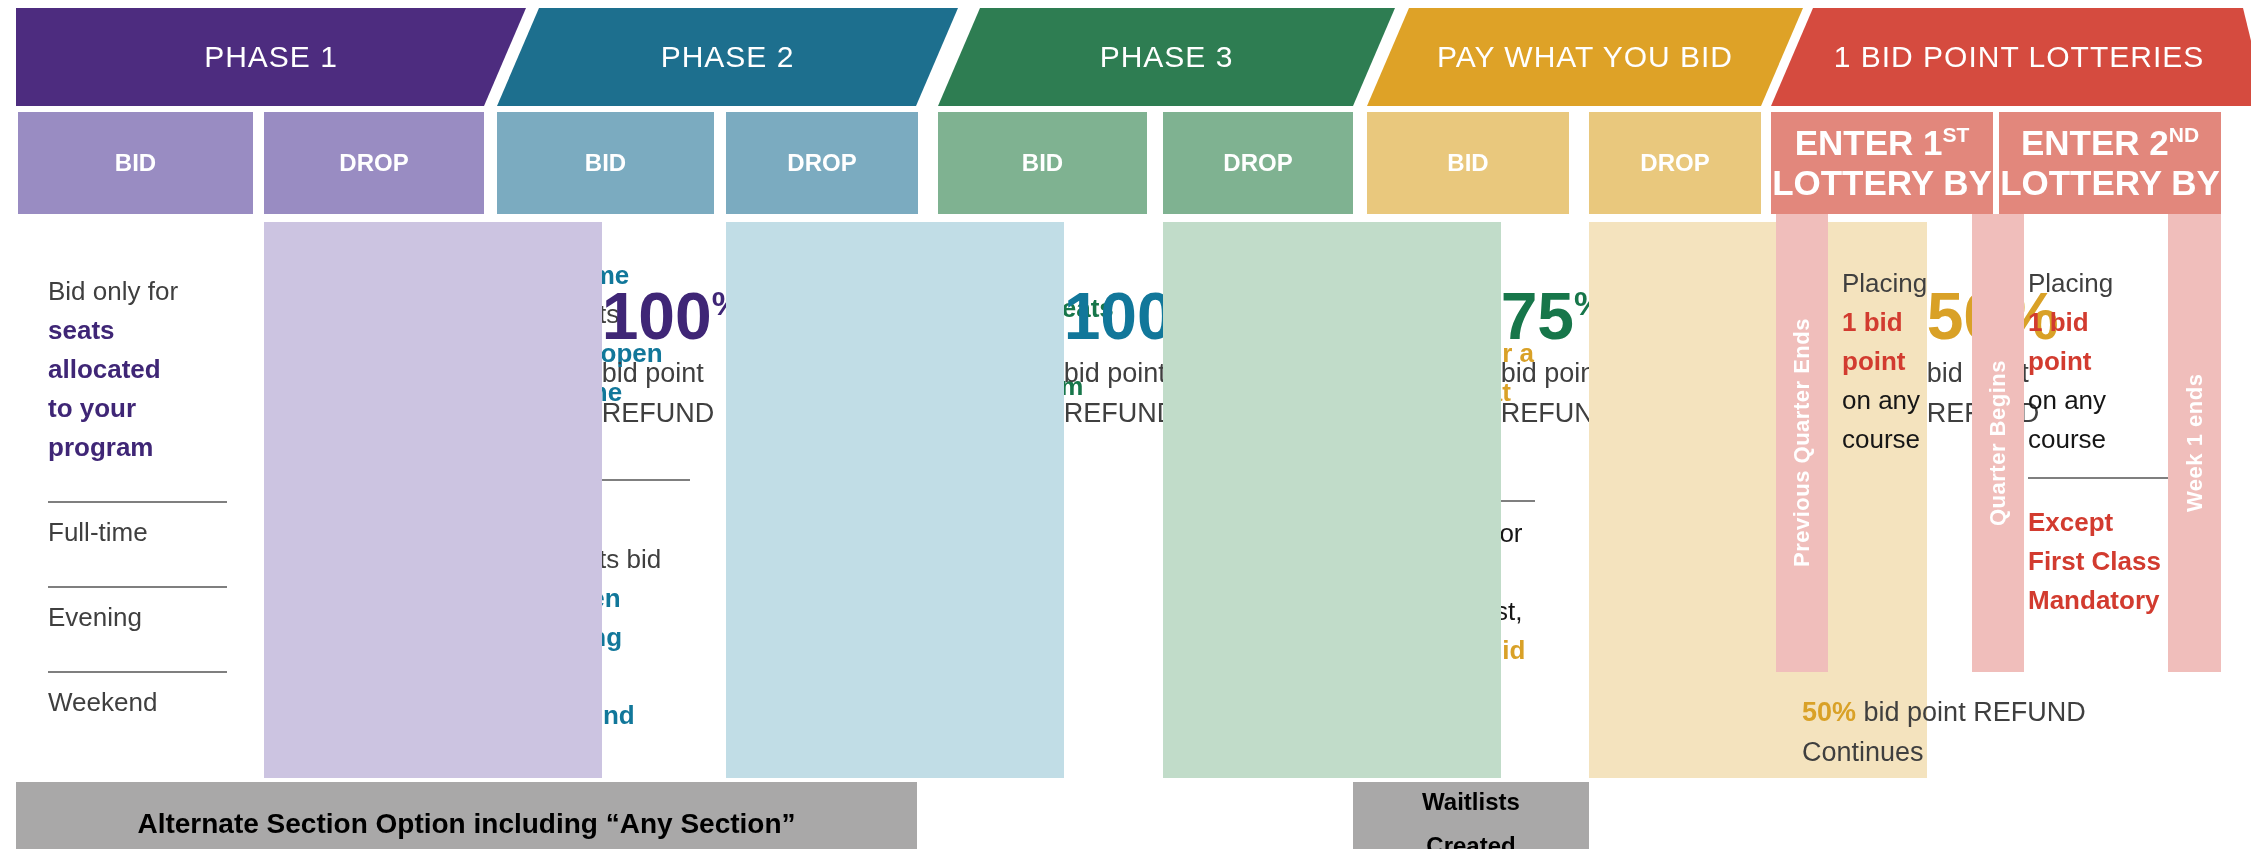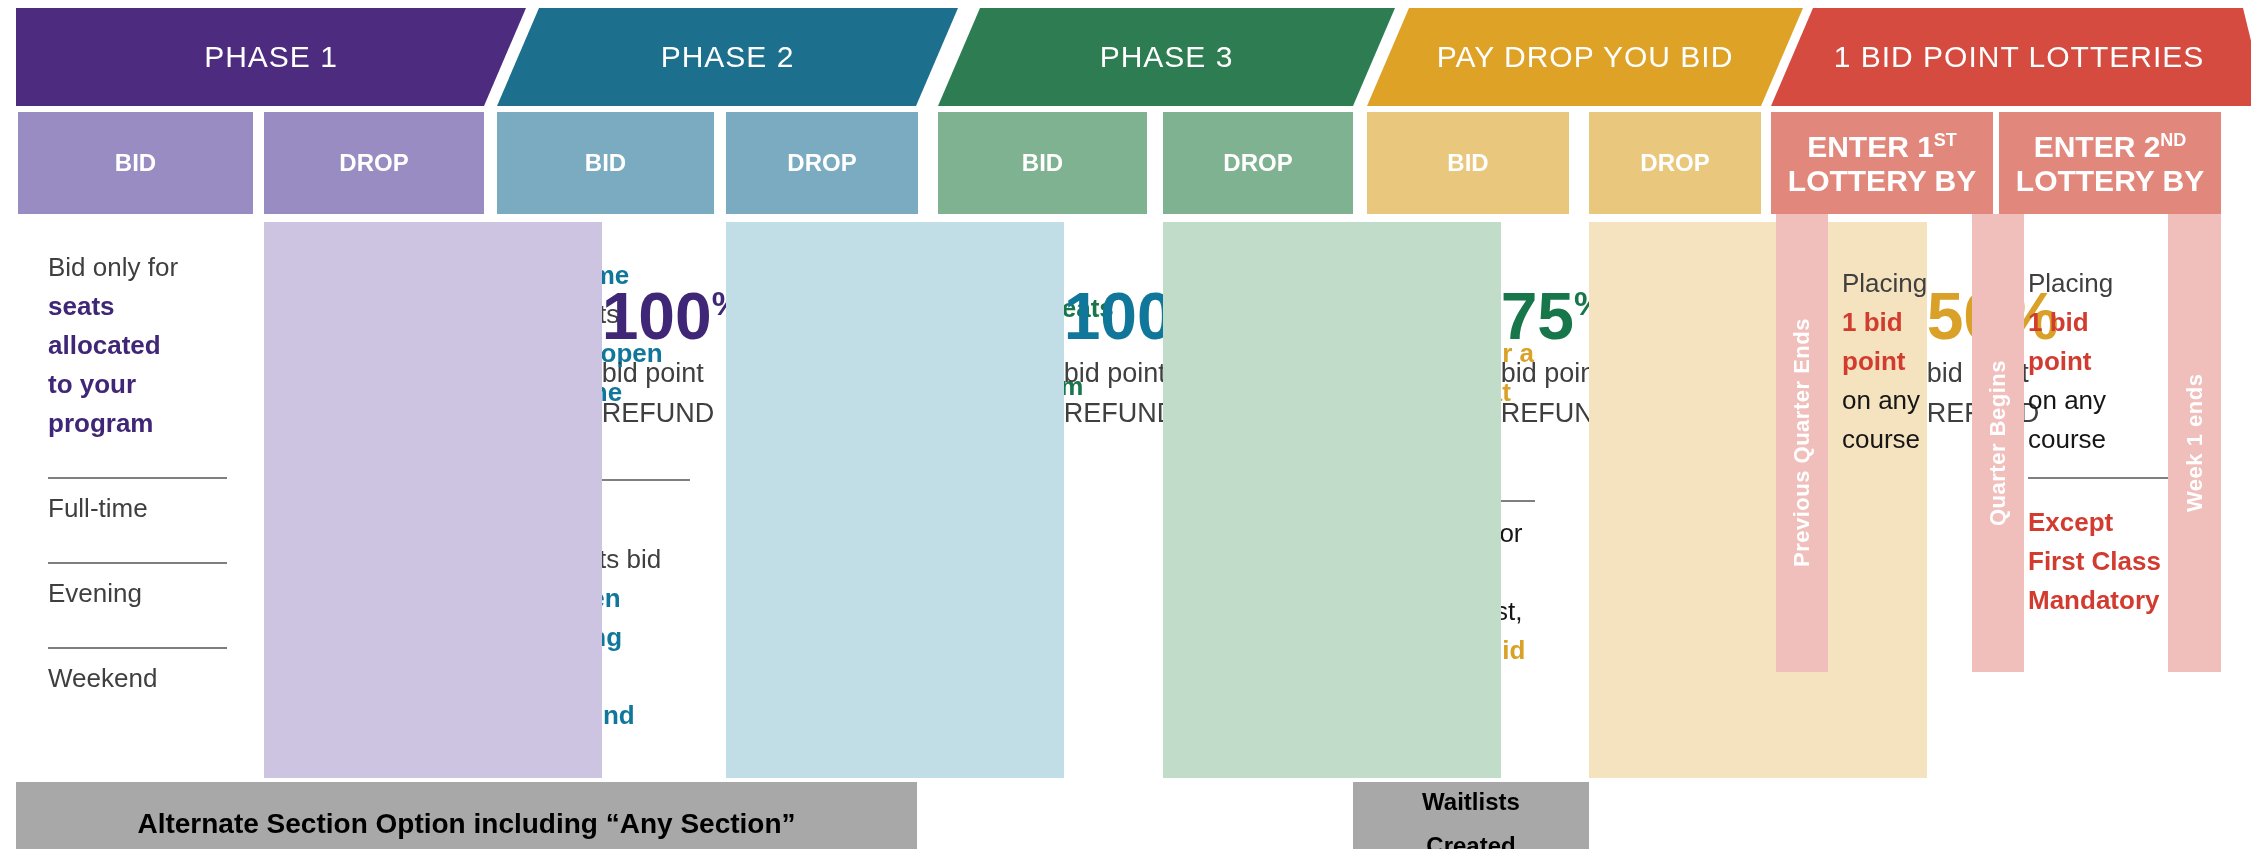--- a/index.html
+++ b/index.html
@@ -16,37 +16,37 @@
   .h5{left:1755px;width:496px;clip-path:polygon(42px 0,calc(100% - 24px) 0,100% 100%,0 100%);align-items:center;}
 
   
   .band{position:absolute;top:112px;height:102px;display:flex;align-items:center;justify-content:center;
         color:#fff;font-weight:bold;font-size:24px;white-space:nowrap;}
   .b1a{left:2px;width:235px;}   .b1b{left:248px;width:220px;}
   .b2a{left:481px;width:217px;} .b2b{left:710px;width:192px;}
   .b3a{left:922px;width:209px;} .b3b{left:1147px;width:190px;}
   .b4a{left:1351px;width:202px;}.b4b{left:1573px;width:172px;}
   .b5a{left:1755px;width:222px;}.b5b{left:1983px;width:222px;}
-  .band.twoline{flex-direction:column;justify-content:flex-end;padding:16px 0;box-sizing:border-box;font-size:30px;}
+  .band.twoline{flex-direction:column;justify-content:center;padding:16px 0;box-sizing:border-box;font-size:35px;}
   .band sup{font-size:0.6em;}
 
   
   .dropbox{position:absolute;top:222px;height:556px;box-sizing:border-box;padding:44px 0 0 15%;}
   .d1{left:248px;width:220px;}
   .d2{left:710px;width:192px;}
   .d3{left:1147px;width:190px;}
   .d4{left:1573px;width:172px;}
   .pct{font-size:66px;line-height:74px;font-weight:bold;color:var(--acc);white-space:nowrap;}
   .pct sup{font-size:34px;vertical-align:24px;}
   .dl{font-size:27px;line-height:40px;color:#3F3F3F;white-space:nowrap;}
   .dl:first-of-type{margin-top:14px;}
 
   
   .txt{position:absolute;font-size:26px;line-height:39px;color:#3F3F3F;}
-  .t1{left:32px;top:248px;width:190px;}
+  .t1{left:32px;top:272px;width:190px;}
   .t2{left:505px;top:256px;width:180px;}
   .t3{left:962px;top:250px;width:170px;}
   .t4{left:1362px;top:256px;width:182px;}
   .lc1{left:1826px;top:264px;width:122px;}
   .lc2{left:2012px;top:264px;width:140px;}
   .line{white-space:nowrap;}
   .line .g{color:#3F3F3F;}
   .line .k{color:#161616;}
   .line .b{color:var(--acc);font-weight:bold;}
   .sep{border-top:2px solid #7F7F7F;width:94%;}
@@ -80,21 +80,21 @@
   <div class="hdr h1" style="background: rgb(77, 44, 127); --acc: #3F2676;">
       <span>PHASE 1</span>
     </div>
   <div class="hdr h2" style="background: rgb(29, 111, 142); --acc: #11779A;">
       <span>PHASE 2</span>
     </div>
   <div class="hdr h3" style="background: rgb(46, 125, 82); --acc: #17764A;">
       <span>PHASE 3</span>
     </div>
   <div class="hdr h4" style="background: rgb(222, 162, 39); --acc: #D9A127;">
-      <span>PAY DROP YOU BID</span>
+      <span>PAY WHAT YOU BID</span>
     </div>
   <div class="hdr h5" style="background: rgb(213, 75, 63); --acc: #D23B2F;">
       <span>1 BID POINT LOTTERIES</span>
     </div>
 
   <div class="band b1a" style="background: rgb(153, 140, 194); --acc: #3F2676;">
       <span>BID</span>
     </div>
   <div class="band b1b" style="background: rgb(153, 140, 194); --acc: #3F2676;">
       <span>DROP</span>
@@ -212,20 +212,24 @@
       <div class="line"><span class="b">1 bid</span></div>
       <div class="line"><span class="b">point</span></div>
       <div class="line"><span class="k">on any</span></div>
       <div class="line"><span class="k">course</span></div>
       <div class="sep"></div>
       <div class="line"><span class="b">Except</span></div>
       <div class="line"><span class="b">First Class</span></div>
       <div class="line"><span class="b">Mandatory</span></div>
     </div>
 
+  <div class="footer" style="--acc: #D9A127;">
+    <div><span class="b">50%</span><span> bid point REFUND</span></div>
+    <div>Continues</div>
+  </div>
 
   <div class="graybar alt" style="background: rgb(169, 168, 168);">
       <span>Alternate Section Option including “Any Section”</span>
     </div>
   <div class="graybar wl" style="background: rgb(169, 168, 168); gap: 15px;">
     <div>Waitlists</div>
     <div>Created</div>
   </div>
 
 </div>

